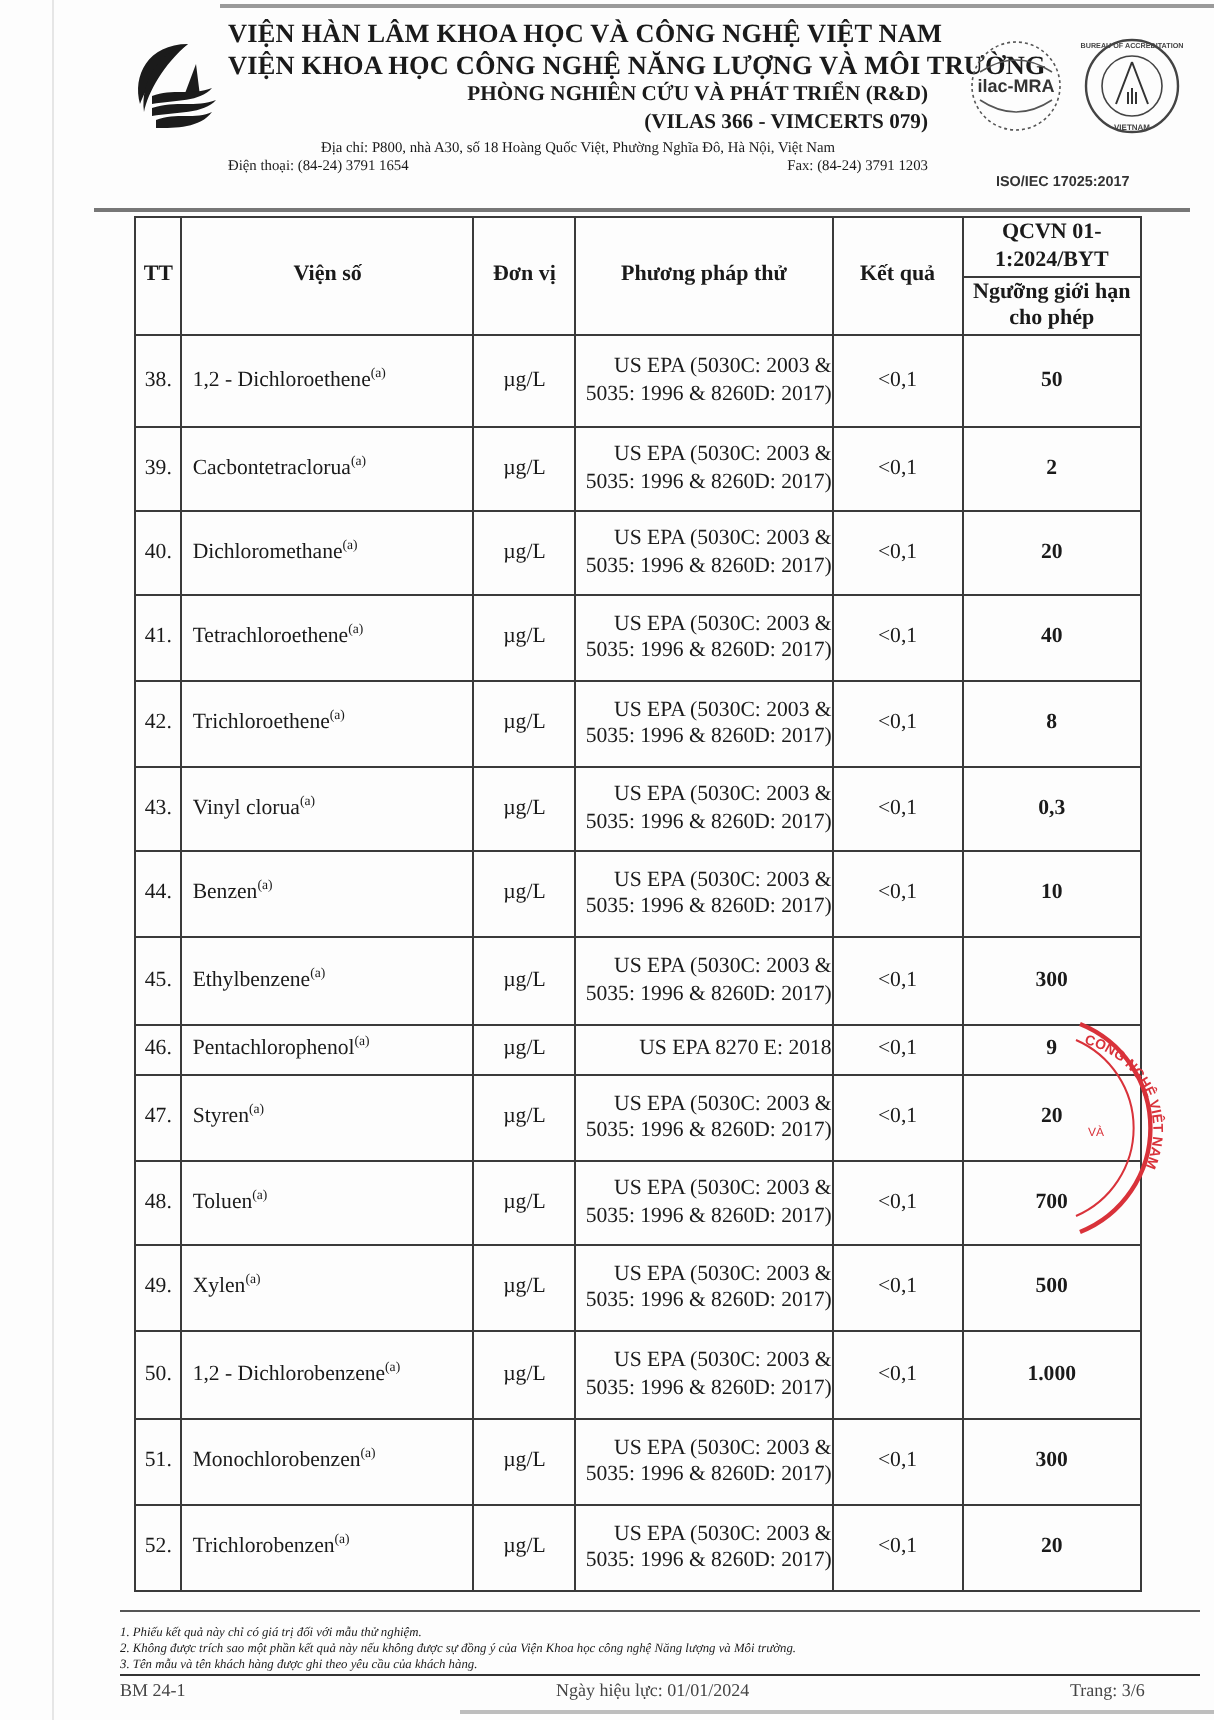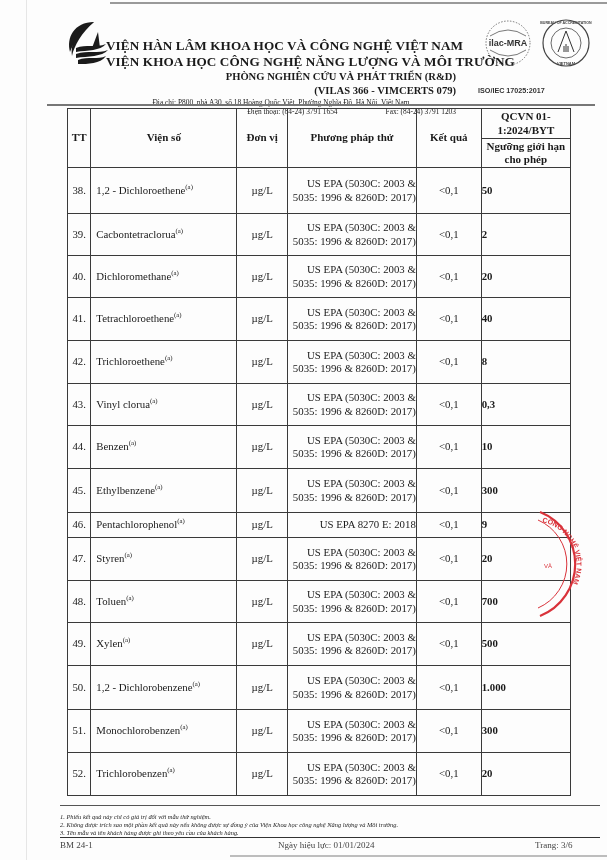--- a/index.html
+++ b/index.html
@@ -5,45 +5,45 @@
   html, body { margin: 0; padding: 0; }
   body {
     width: 607px; height: 860px; position: relative; overflow: hidden;
     background: #fdfdfd; font-family: "Liberation Serif", serif; color: #1a1a1a;
   }
   .page-edge-left { position: absolute; left: 26px; top: 0; width: 1px; height: 860px; background: #e6e6e6; }
   .top-rule { position: absolute; left: 110px; top: 2px; width: 497px; height: 2px; background: #9a9a9a; }
 
   .header { position: absolute; left: 0; top: 0; width: 607px; height: 100px; }
   .logo { position: absolute; left: 64px; top: 18px; width: 50px; height: 50px; }
-  .head-text { position: absolute; left: 106px; top: 9px; width: 350px; text-align: center; margin-top: 29px; }
+  .head-text { position: absolute; left: 114px; top: 9px; width: 350px; text-align: center; }
   .h1 { font-size: 13.2px; font-weight: bold; line-height: 16px; letter-spacing: 0.1px; white-space: nowrap; }
   .h3 { font-size: 10.6px; font-weight: bold; line-height: 14px; white-space: nowrap; text-align: right; }
   .addr { font-size: 7.4px; line-height: 9px; white-space: nowrap; }
-  .phone-row { display: flex; justify-content: flex-end; gap: 48px; font-size: 7.4px; line-height: 9px; }
+  .phone-row { display: flex; justify-content: space-between; gap: 48px; font-size: 7.4px; line-height: 9px; }
   .badges { position: absolute; left: 484px; top: 18px; width: 112px; height: 50px; }
-  .iso { position: absolute; left: 478px; top: 86px; font-family: "Liberation Sans", sans-serif; font-size: 7.2px; font-weight: bold; color: #333; white-space: nowrap; }
+  .iso { position: absolute; left: 498px; top: 86px; font-family: "Liberation Sans", sans-serif; font-size: 7.2px; font-weight: bold; color: #333; white-space: nowrap; }
 
   .head-rule { position: absolute; left: 47px; top: 104px; width: 548px; height: 2px; background: #777; }
 
   table.results {
     position: absolute; left: 67px; top: 108px; border-collapse: collapse;
     table-layout: fixed; width: 504px;
   }
   table.results td, table.results th {
     border: 1px solid #3a3a3a; padding: 0; font-size: 10.8px; line-height: 13.3px;
     vertical-align: middle;
   }
   table.results th { font-weight: bold; text-align: center; font-size: 11px; }
   .c-tt { width: 22px; text-align: center; }
   .c-param { width: 143px; text-align: left; padding-left: 5px !important; }
   .c-unit { width: 49px; text-align: center; }
   .c-method { width: 126px; text-align: right; }
   .c-result { width: 63px; text-align: center; }
-  .c-limit { width: 87px; text-align: left; font-weight: bold; }
+  .c-limit { width: 87px; text-align: center; font-weight: bold; }
   sup { font-size: 6.8px; line-height: 0; }
   .stt { font-size: 10.8px; }
 
   .stamp { position: absolute; left: 536px; top: 508px; width: 60px; height: 112px; pointer-events: none; }
 
   .foot-rule { position: absolute; left: 60px; top: 805px; width: 540px; height: 1px; background: #555; }
   .notes { position: absolute; left: 60px; top: 813px; font-size: 6.4px; font-style: italic; line-height: 7.8px; }
   .notes-rule { position: absolute; left: 60px; top: 837px; width: 540px; height: 1px; background: #333; }
   .foot-left { position: absolute; left: 60px; top: 840px; font-size: 9px; color: #444; }
   .foot-center { position: absolute; left: 278px; top: 840px; font-size: 9px; color: #444; }

